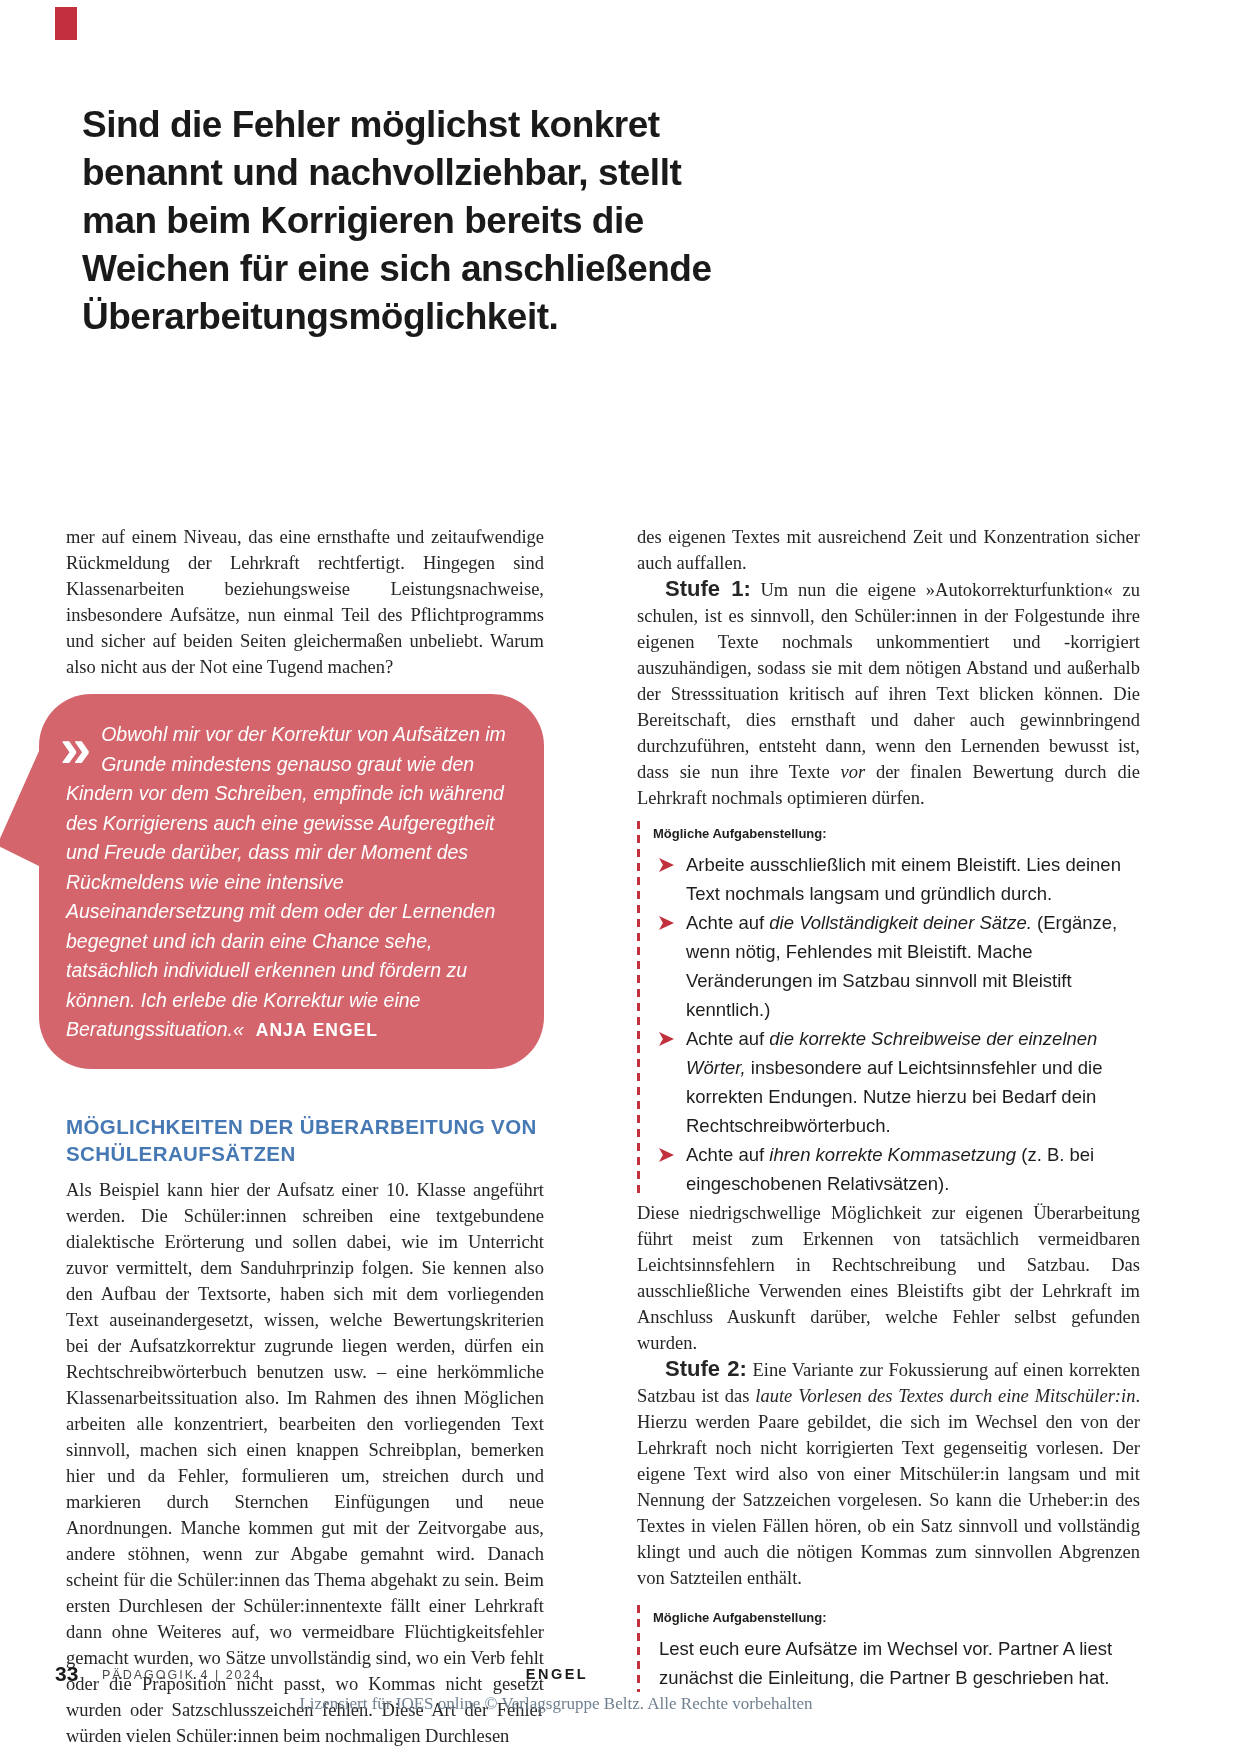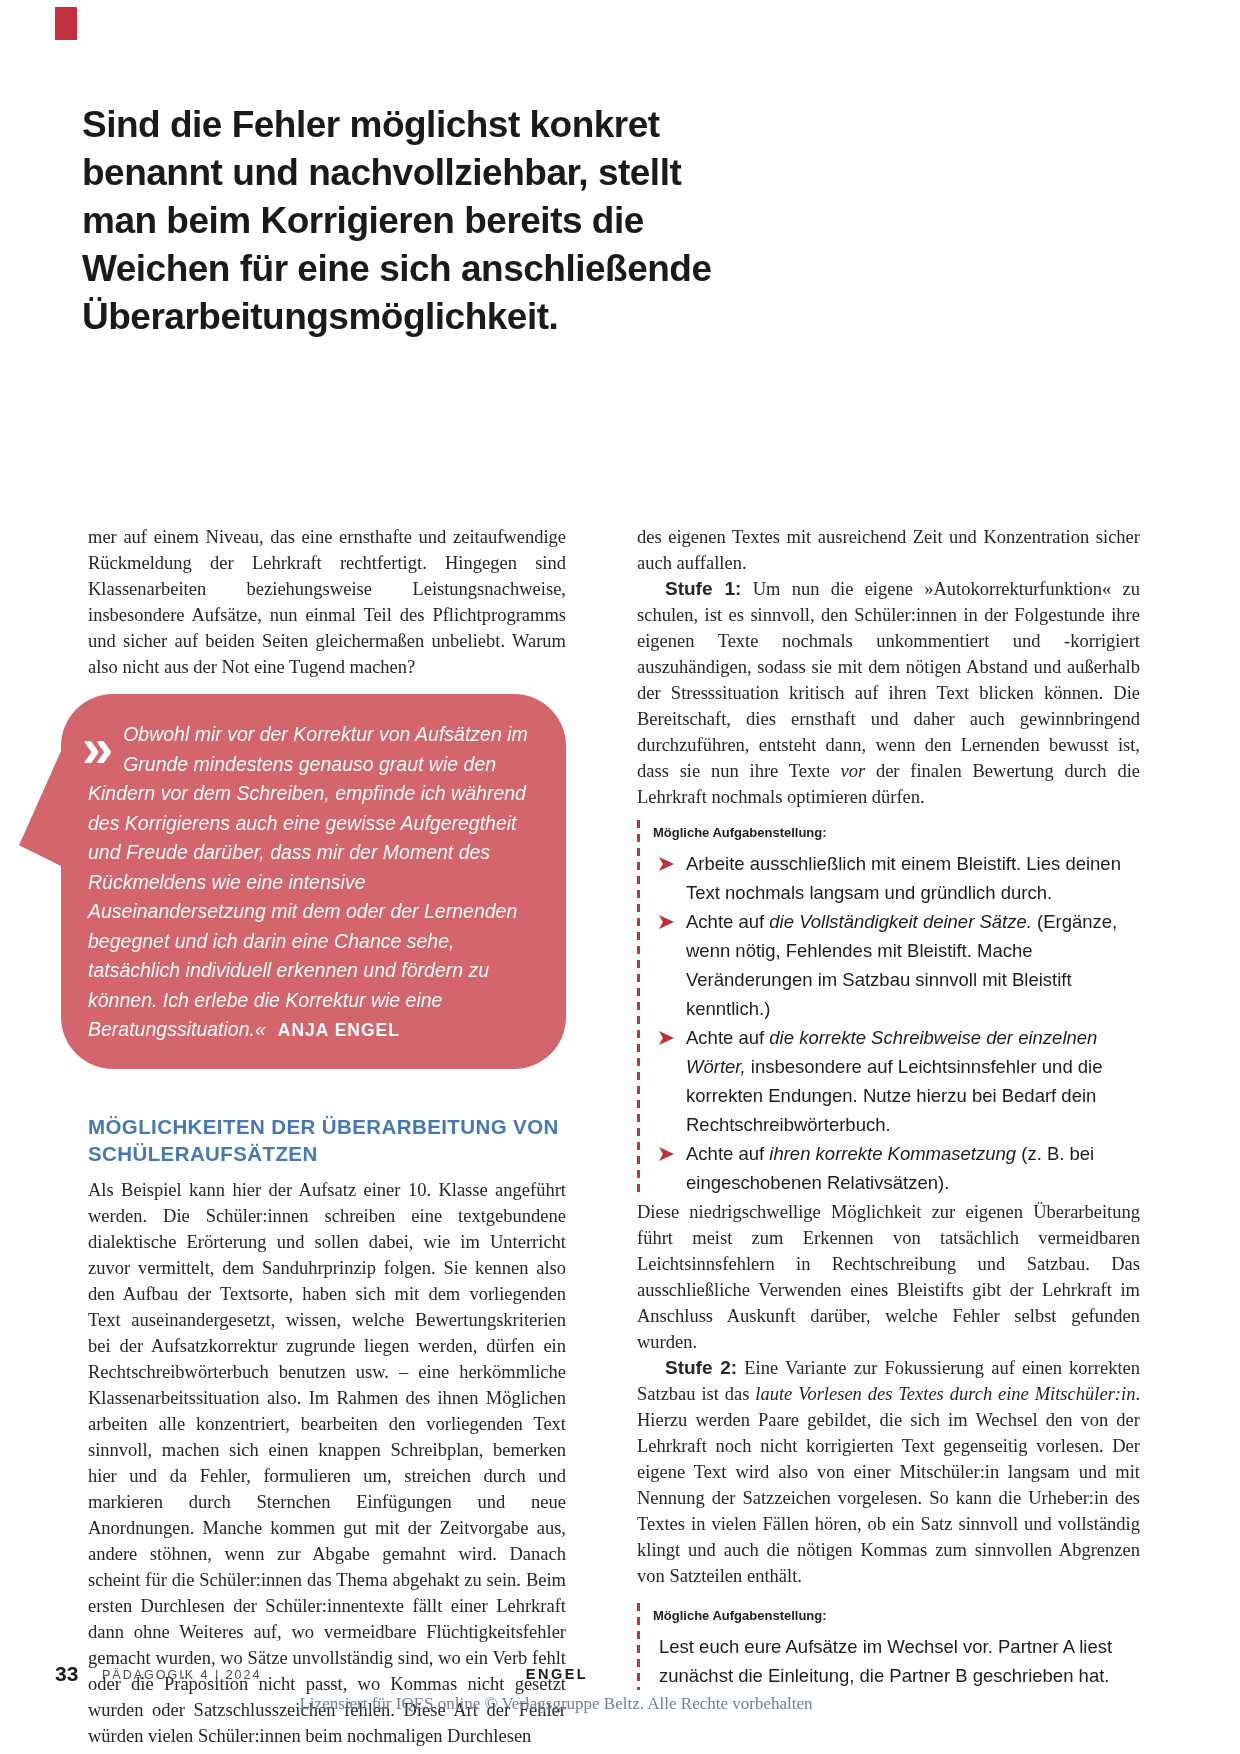--- a/index.html
+++ b/index.html
@@ -7,27 +7,27 @@
     width:1240px;height:1754px;position:relative;background:#ffffff;
     font-family:"Liberation Serif", serif;color:#262626;overflow:hidden;
   }
   .corner-tab{position:absolute;left:55px;top:7px;width:22px;height:33px;background:#c22f3d;}
   .headline{
     position:absolute;left:82px;top:76px;width:668px;
     font-family:"Liberation Sans", sans-serif;font-weight:bold;
     font-size:37px;line-height:48px;letter-spacing:-0.5px;color:#1a1a1a;
   }
   .col{position:absolute;top:524px;}
-  .col-left{left:88px;width:478px;}
+  .col-left{left:66px;width:478px;}
   .col-right{left:637px;width:503px;}
   p.body{
     margin:0;font-size:18.5px;line-height:26px;text-align:justify;
     hyphens:auto;-webkit-hyphens:auto;
   }
-  p.body .stufe-label{font-family:"Liberation Sans", sans-serif;font-weight:bold;font-size:19px;}
+  p.body .stufe-label{font-family:"Liberation Sans", sans-serif;font-weight:bold;font-size:22px;}
   p.indent{text-indent:28px;}
   .ital{font-style:italic;}
   
   .bubble{
     position:relative;margin:14px 0 0 -27px;width:505px;box-sizing:border-box;
     background:#d4656c;border-radius:52px;padding:26px 28px 24px 27px;
   }
   .bubble-tail{
     position:absolute;left:-42px;top:48px;width:46px;height:126px;background:#d4656c;
     clip-path:polygon(100% 0, 100% 100%, 0 82%);

